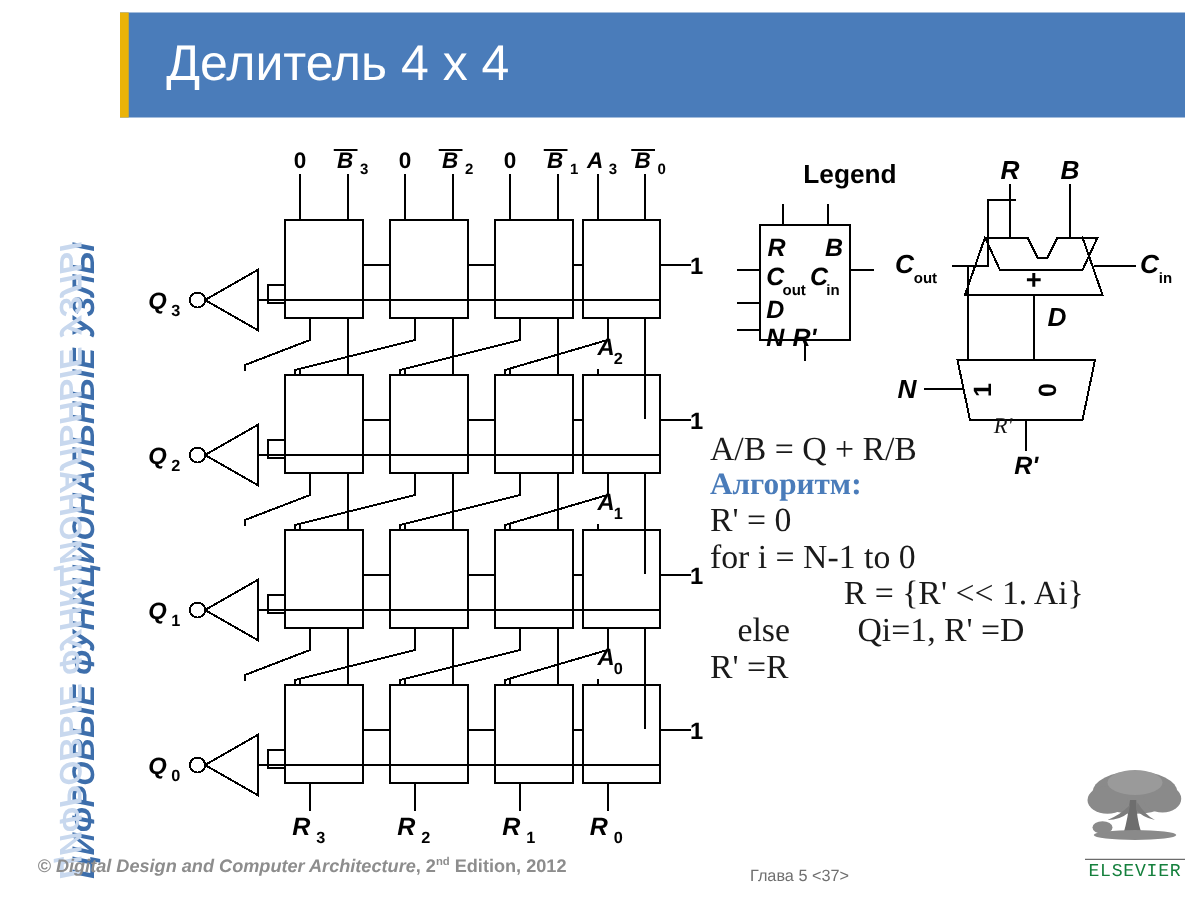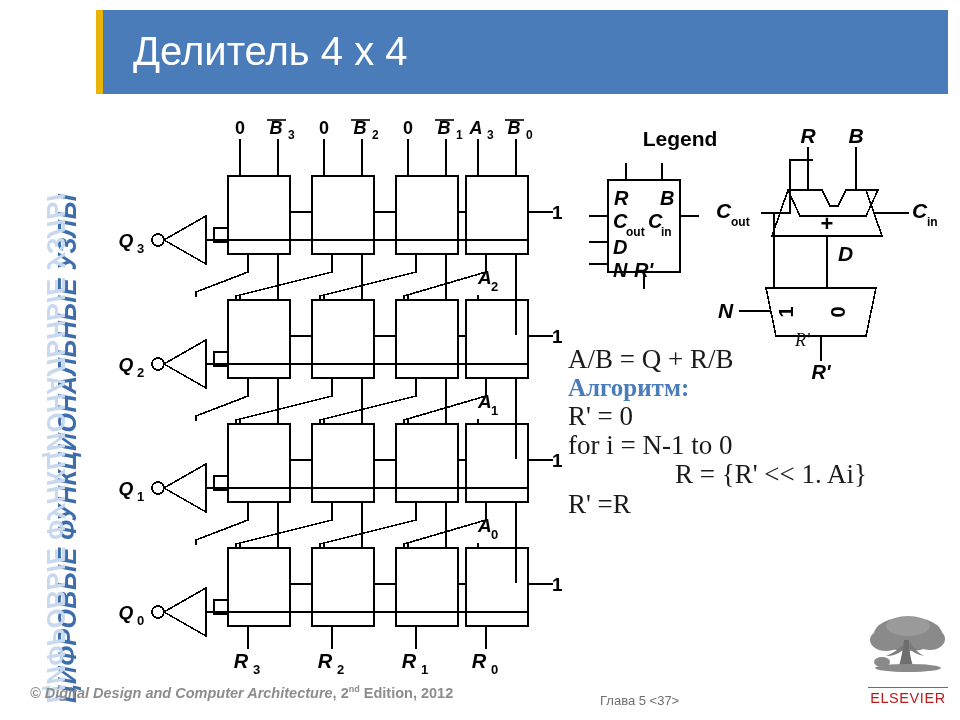--- a/index.html
+++ b/index.html
@@ -93,22 +93,22 @@
     font-family:"Liberation Serif", serif;font-style:italic;
     font-size:18px;color:#111;
   }
 
   
   .elsevier{
     position:absolute;left:866px;top:612px;width:84px;height:96px;
   }
   .els-word{
     position:absolute;left:0;bottom:2px;width:84px;text-align:center;
-    font-family:Liberation Sans, sans-serif;
-    font-size:14.5px;letter-spacing:.6px;color:#b91c1c;
+    font-family:Liberation Mono, monospace;
+    font-size:14.5px;letter-spacing:.6px;color:#15803d;
   }
   .els-rule{
     position:absolute;left:2px;bottom:20px;width:80px;height:1.5px;background:#6b6b6b;
   }
 
   svg{display:block;}
   .svg-layer{position:absolute;left:0;top:0;width:960px;height:720px;pointer-events:none;}
 </style>
 </head>
 <body>
@@ -340,20 +340,21 @@
   </svg>
 
   <div class="rprime-float">R'</div>
 
   <div class="mathblock">
     <div class="mline">A/B = Q + R/B</div>
     <div class="algo-head">Алгоритм:</div>
     <div class="mline">R' = 0</div>
     <div class="mline">for i = N-1 to 0</div>
     <div class="mline ind1">R = {R' &lt;&lt; 1. Ai}</div>
+    <div class="mline ind2">else        Qi=1, R' =D</div>
     <div class="mline">R' =R</div>
   </div>
 
   <div class="elsevier">
     <svg width="84" height="78" viewBox="0 0 84 78">
       <g fill="#7c7c7c">
         <ellipse cx="42" cy="22" rx="34" ry="17" fill="#8a8a8a"></ellipse>
         <ellipse cx="20" cy="28" rx="16" ry="11" fill="#8a8a8a"></ellipse>
         <ellipse cx="64" cy="27" rx="15" ry="11" fill="#8a8a8a"></ellipse>
         <ellipse cx="42" cy="14" rx="22" ry="10" fill="#9a9a9a"></ellipse>

